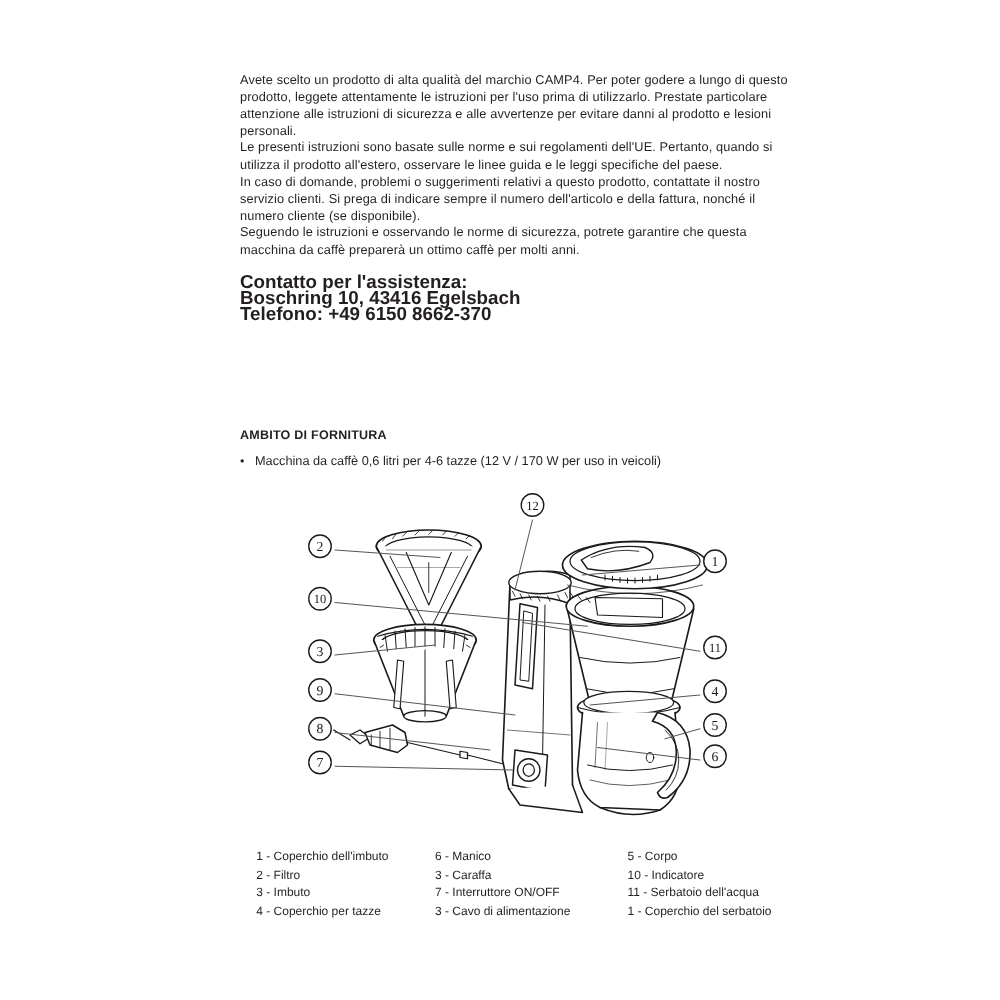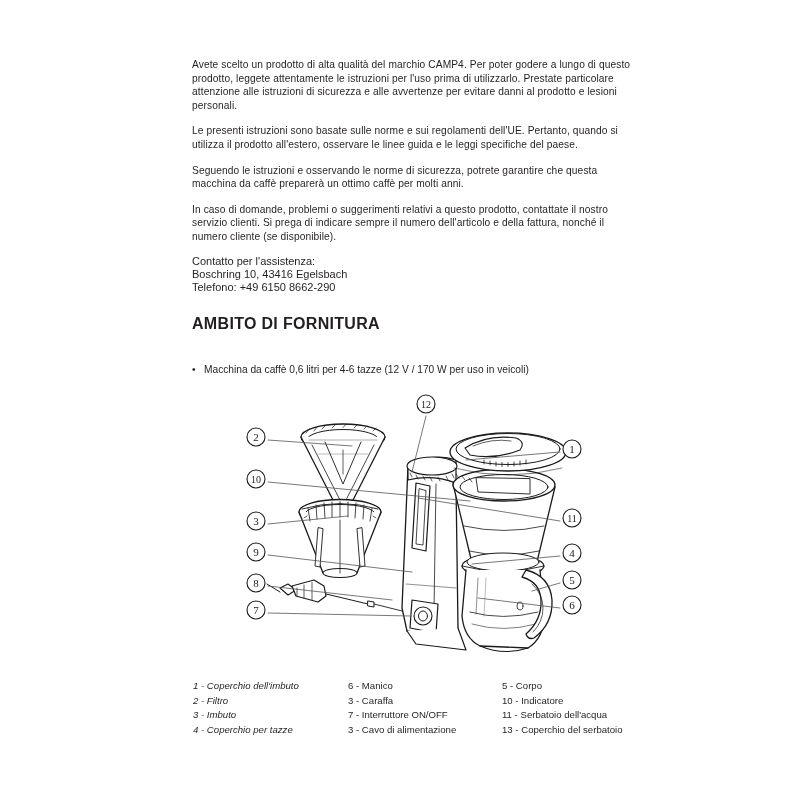--- a/index.html
+++ b/index.html
@@ -15,35 +15,35 @@
 
   .content{position:absolute;left:192px;top:58px;width:442px;}
 
   p.para{
     margin:0 0 0 0;
     font-size:10.2px;
     line-height:13.6px;
     text-align:left;
     letter-spacing:0.01em;
   }
-  p.gap{margin-top:12px;}
+  p.gap{margin-top:0px;}
 
   .contact{
     margin-top:11px;
-    font-size:11px;
+    font-size:15px;
     line-height:13.4px;
-    font-weight:normal;
+    font-weight:bold;
   }
   .contact div{white-space:nowrap;}
 
   h2.section{
     margin:0;
     position:absolute;
-    left:192px;top:315px;
-    font-size:16px;
+    left:192px;top:343px;
+    font-size:10px;
     font-weight:bold;
     letter-spacing:0.02em;
   }
 
   .bullet-wrap{
     position:absolute;left:192px;top:363px;
     font-size:10.2px;
     line-height:13px;
   }
   .bullet-wrap .bullet-row{display:flex;align-items:flex-start;}
@@ -62,40 +62,40 @@
 
   
   .legend{
     position:absolute;
     left:193px;top:679px;
     width:460px;
     font-size:9.6px;
     line-height:14.6px;
   }
   .legend .col{position:absolute;top:0;}
-  .legend .c1{left:0px;font-style:italic;}
+  .legend .c1{left:12px;}
   .legend .c2{left:155px;}
   .legend .c3{left:309px;}
   .legend .li{white-space:nowrap;}
 </style>
 </head>
 <body>
 
 <div class="page">
 
   <div class="content">
     <p class="para">Avete scelto un prodotto di alta qualità del marchio CAMP4. Per poter godere a lungo di questo prodotto, leggete attentamente le istruzioni per l'uso prima di utilizzarlo. Prestate particolare attenzione alle istruzioni di sicurezza e alle avvertenze per evitare danni al prodotto e lesioni personali.</p>
     <p class="para gap">Le presenti istruzioni sono basate sulle norme e sui regolamenti dell'UE. Pertanto, quando si utilizza il prodotto all'estero, osservare le linee guida e le leggi specifiche del paese.</p>
+    <p class="para gap">In caso di domande, problemi o suggerimenti relativi a questo prodotto, contattate il nostro servizio clienti. Si prega di indicare sempre il numero dell'articolo e della fattura, nonché il numero cliente (se disponibile).</p>
     <p class="para gap">Seguendo le istruzioni e osservando le norme di sicurezza, potrete garantire che questa macchina da caffè preparerà un ottimo caffè per molti anni.</p>
-    <p class="para gap">In caso di domande, problemi o suggerimenti relativi a questo prodotto, contattate il nostro servizio clienti. Si prega di indicare sempre il numero dell'articolo e della fattura, nonché il numero cliente (se disponibile).</p>
 
     <div class="contact">
       <div>Contatto per l'assistenza:</div>
       <div>Boschring 10, 43416 Egelsbach</div>
-      <div>Telefono: +49 6150 8662-290</div>
+      <div>Telefono: +49 6150 8662-370</div>
     </div>
   </div>
 
   <h2 class="section">AMBITO DI FORNITURA</h2>
 
   <div class="bullet-wrap">
     <div class="bullet-row">
       <span class="dot">•</span>
       <span>Macchina da caffè 0,6 litri per 4-6 tazze (12 V / 170 W per uso in veicoli)</span>
     </div>
@@ -294,17 +294,17 @@
     <div class="col c2">
       <div class="li">6 - Manico</div>
       <div class="li">3 - Caraffa</div>
       <div class="li">7 - Interruttore ON/OFF</div>
       <div class="li">3 - Cavo di alimentazione</div>
     </div>
     <div class="col c3">
       <div class="li">5 - Corpo</div>
       <div class="li">10 - Indicatore</div>
       <div class="li">11 - Serbatoio dell'acqua</div>
-      <div class="li">13 - Coperchio del serbatoio</div>
+      <div class="li">1 - Coperchio del serbatoio</div>
     </div>
   </div>
 
 </div>
 
 </body></html>

